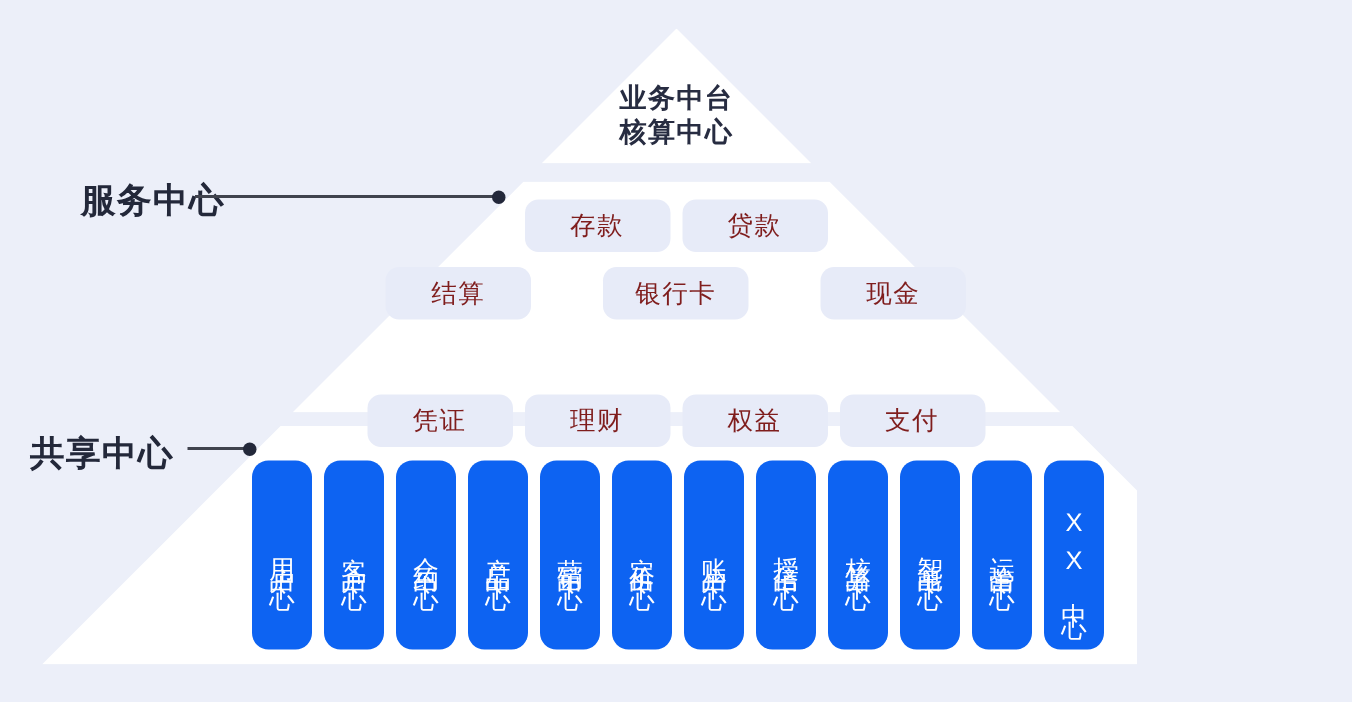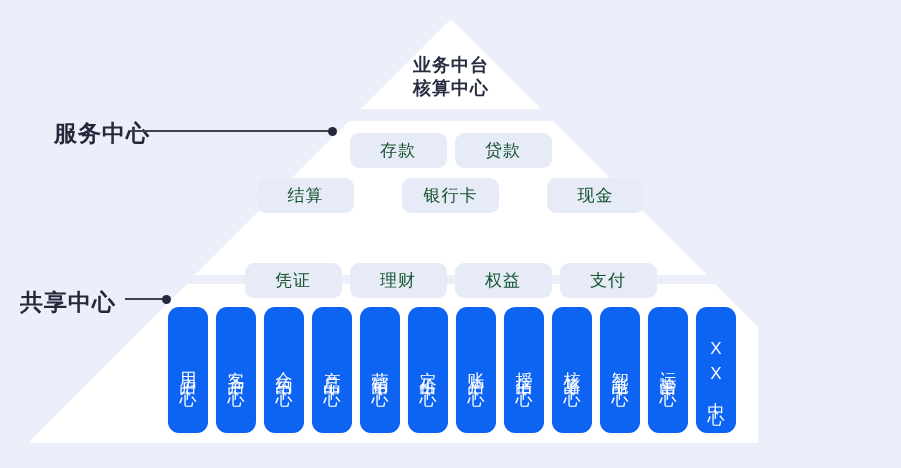--- a/index.html
+++ b/index.html
@@ -39,21 +39,21 @@
     position:absolute;left:0;width:901px;
     display:flex;justify-content:center;gap:8px;
   }
   .row-1{top:133px;}
   .row-2{top:178px;gap:48px;}
   .row-3{top:223px;margin-top:40px;}
   .pill{
     width:97px;height:35px;border-radius:9px;
     background:#E7EBF8;
     display:flex;align-items:center;justify-content:center;
-    font-size:17px;font-weight:500;color:#14532d;
+    font-size:17px;font-weight:500;color:#7f1d1d;
     letter-spacing:1px;
   }
   
   .center-row{
     position:absolute;left:168px;top:307px;
     display:flex;gap:8px;
   }
   .center-pill{
     width:40px;height:126px;border-radius:11px;
     background:#0D63F2;

